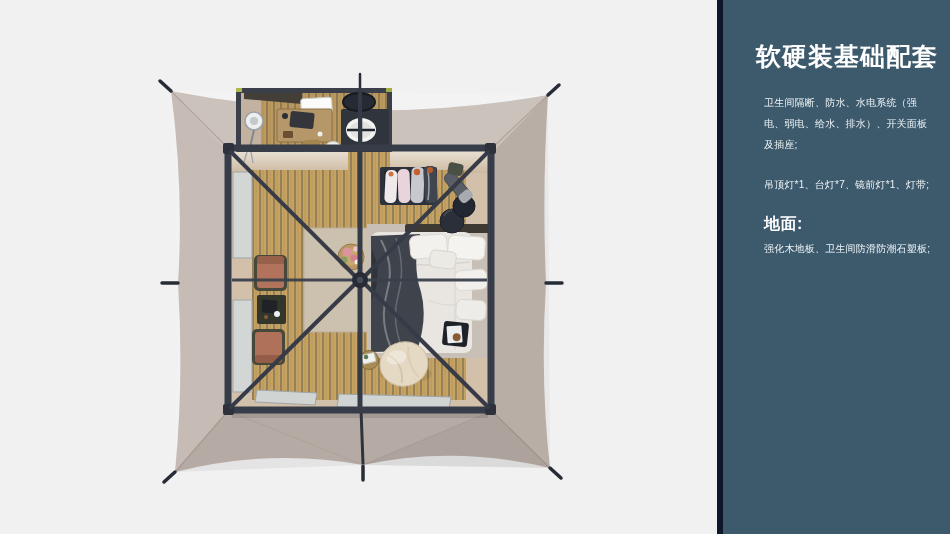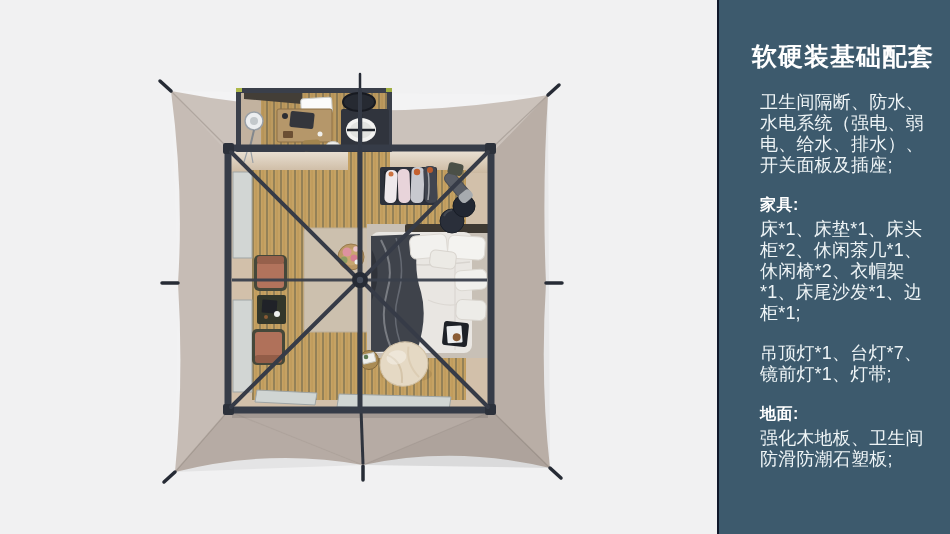--- a/index.html
+++ b/index.html
@@ -5,34 +5,34 @@
   html,body{margin:0;padding:0;}
   body{
     width:950px;height:534px;overflow:hidden;
     background:#f1f1f2;
     font-family:"Liberation Sans","DejaVu Sans",sans-serif;
   }
   .stage{position:relative;width:950px;height:534px;}
   .scene{position:absolute;left:0;top:0;width:717px;height:534px;}
   .panel{
     position:absolute;left:717px;top:0;width:233px;height:534px;
-    background:#3d5a6d;border-left:2px solid #0f172a;box-sizing:border-box;
+    background:#3d5a6d;border-left:6px solid #0f172a;box-sizing:border-box;
     padding:40px 16px 0 41px;color:#eef4f6;
   }
   .panel-title{
     font-size:25px;font-weight:bold;letter-spacing:1px;white-space:nowrap;
     margin:0 0 2px -8px;color:#ffffff;
   }
   .sec{margin-top:19px;}
   .sec h2{
     font-size:16px;font-weight:bold;color:#ffffff;
     margin:0 0 3px 0;letter-spacing:.5px;
   }
   .sec p{
-    font-size:18px;line-height:21px;margin:0;letter-spacing:.2px;color:#eef4f6;
+    font-size:10px;line-height:21px;margin:0;letter-spacing:.2px;color:#eef4f6;
   }
 </style>
 </head>
 <body>
 
 <div class="stage">
 
   <svg class="scene" viewBox="0 0 717 534">
     <defs>
       <pattern id="wood" x="0" y="0" width="7" height="14" patternUnits="userSpaceOnUse">
@@ -240,24 +240,20 @@
     </g>
   </svg>
 
   <aside class="panel">
     <h1 class="panel-title">软硬装基础配套</h1>
 
     <section class="sec">
       <p>卫生间隔断、防水、水电系统（强电、弱电、给水、排水）、开关面板及插座;</p>
     </section>
 
-    <section class="sec">
-      <h2>家具:</h2>
-      <p>床*1、床垫*1、床头柜*2、休闲茶几*1、休闲椅*2、衣帽架*1、床尾沙发*1、边柜*1;</p>
-    </section>
 
     <section class="sec">
       <p>吊顶灯*1、台灯*7、镜前灯*1、灯带;</p>
     </section>
 
     <section class="sec">
     </section>
 
     <section class="sec">
       <h2>地面:</h2>

